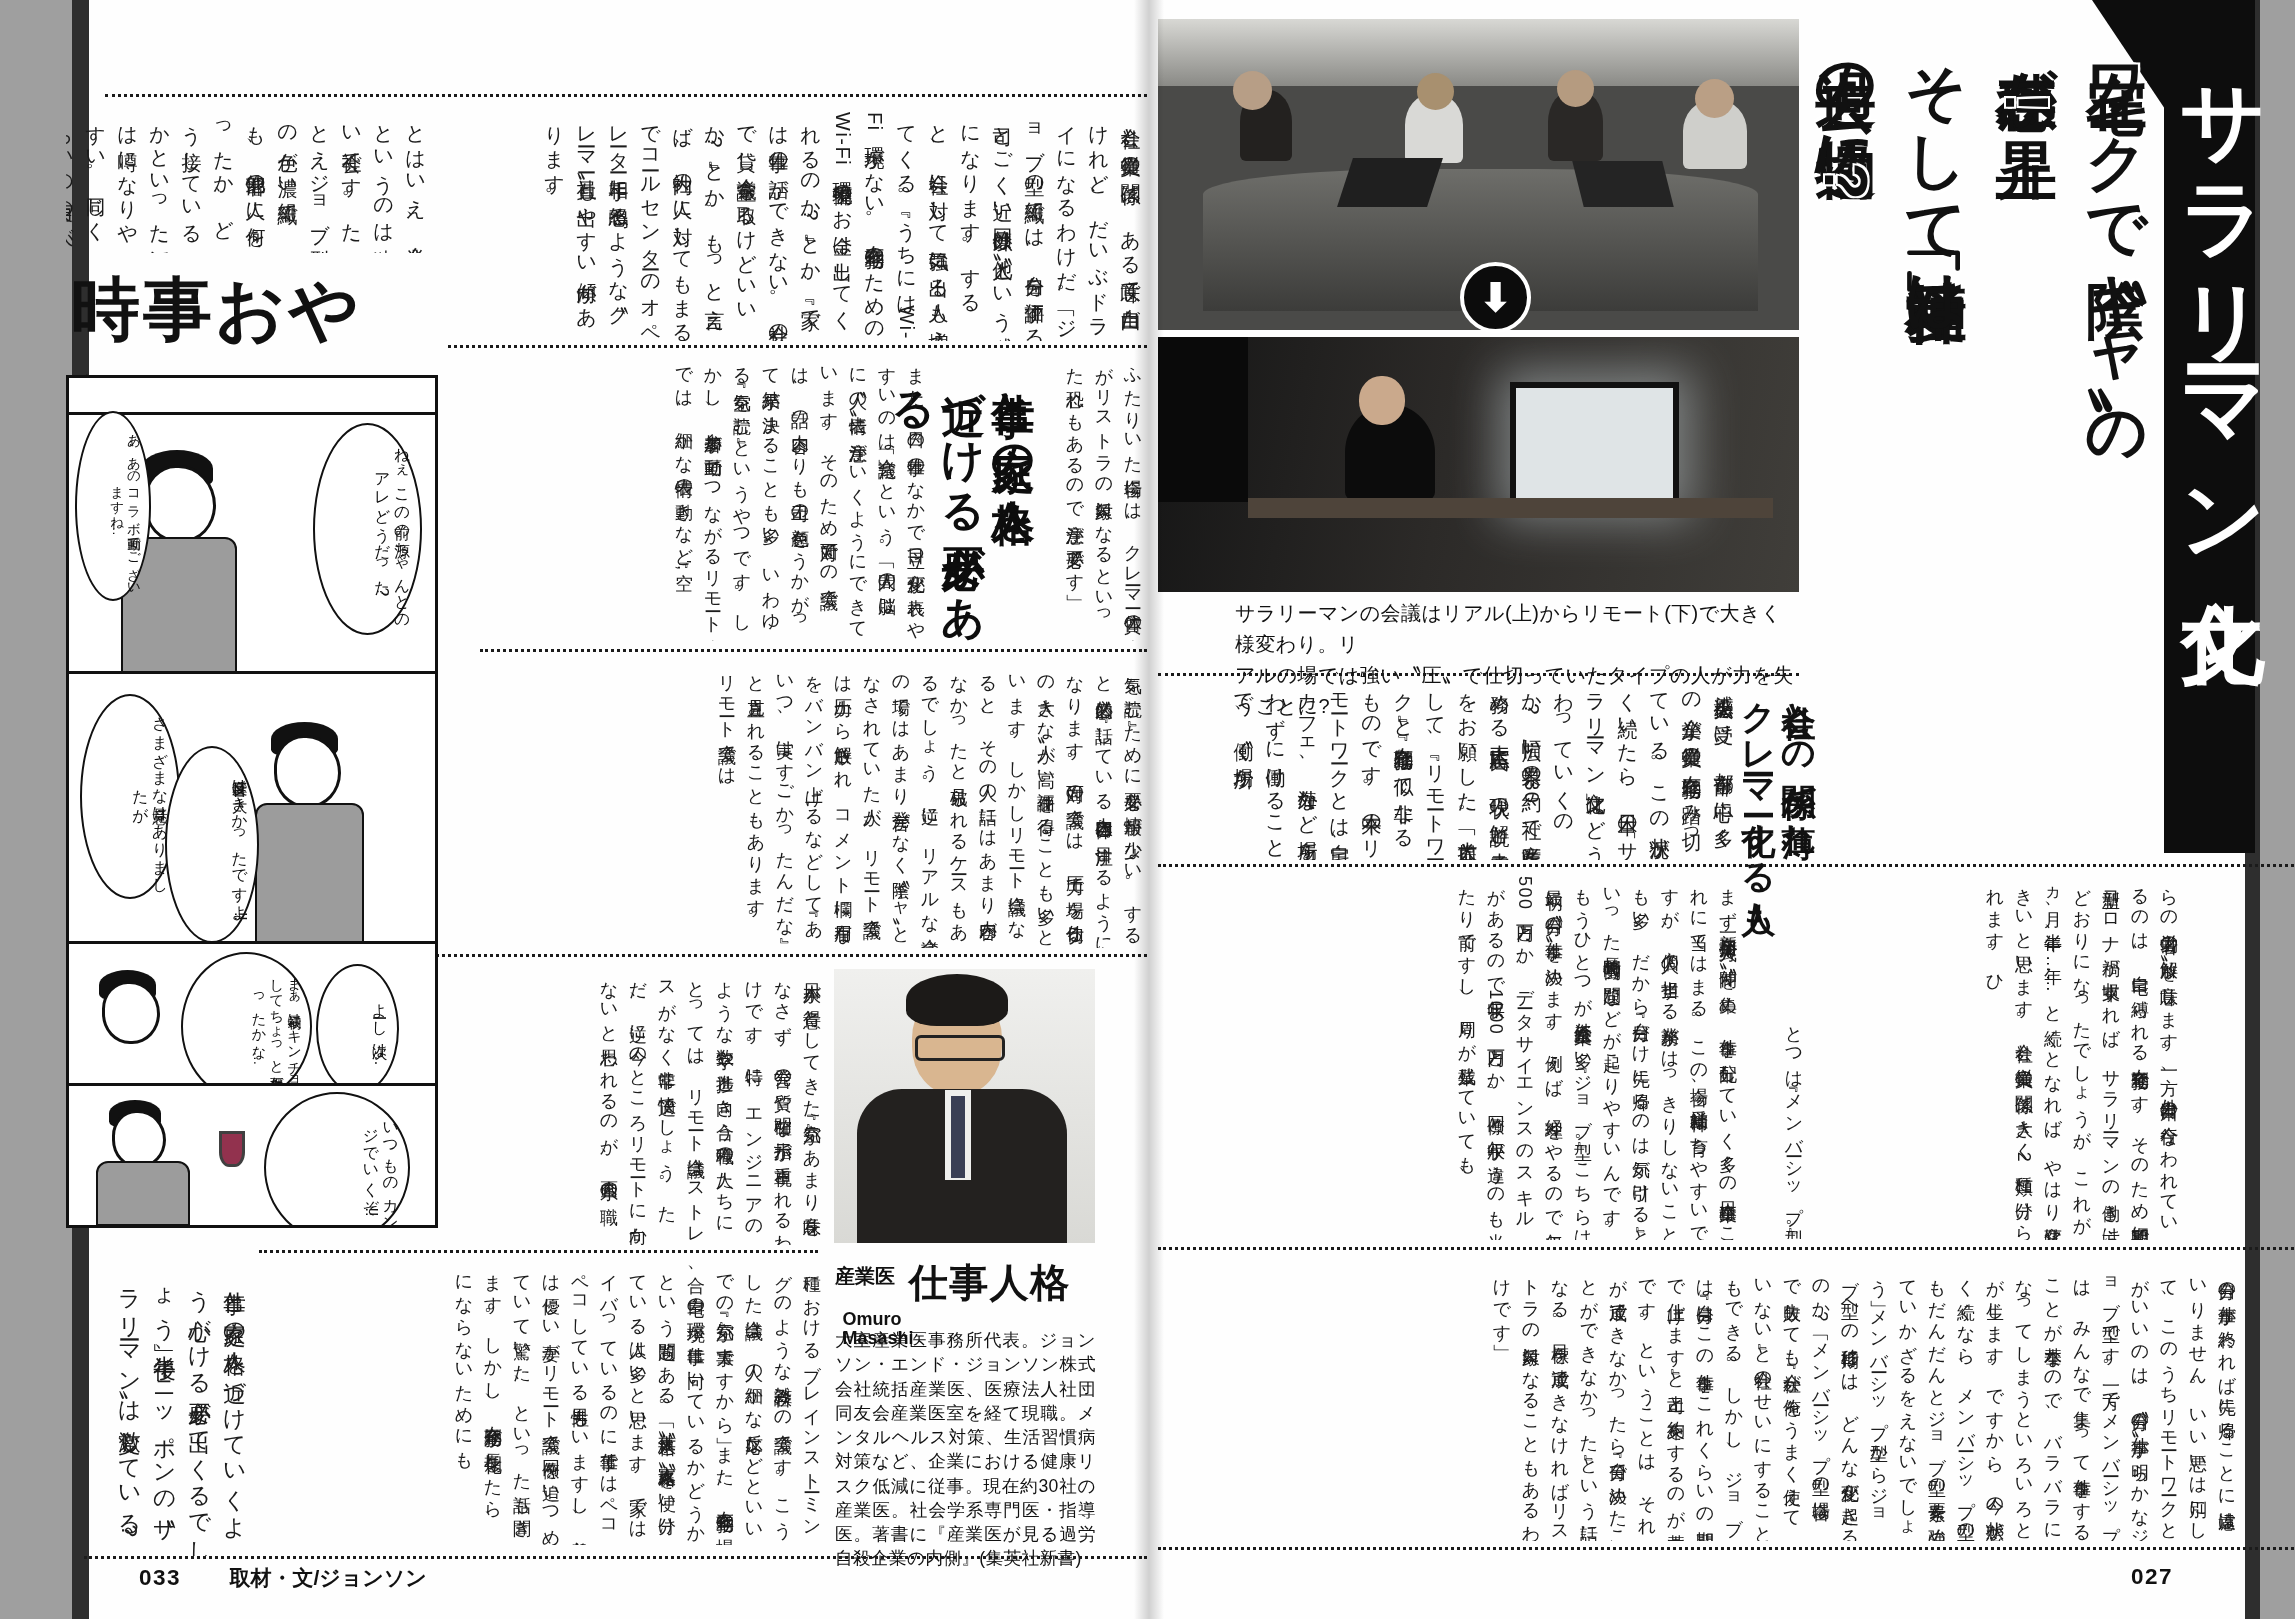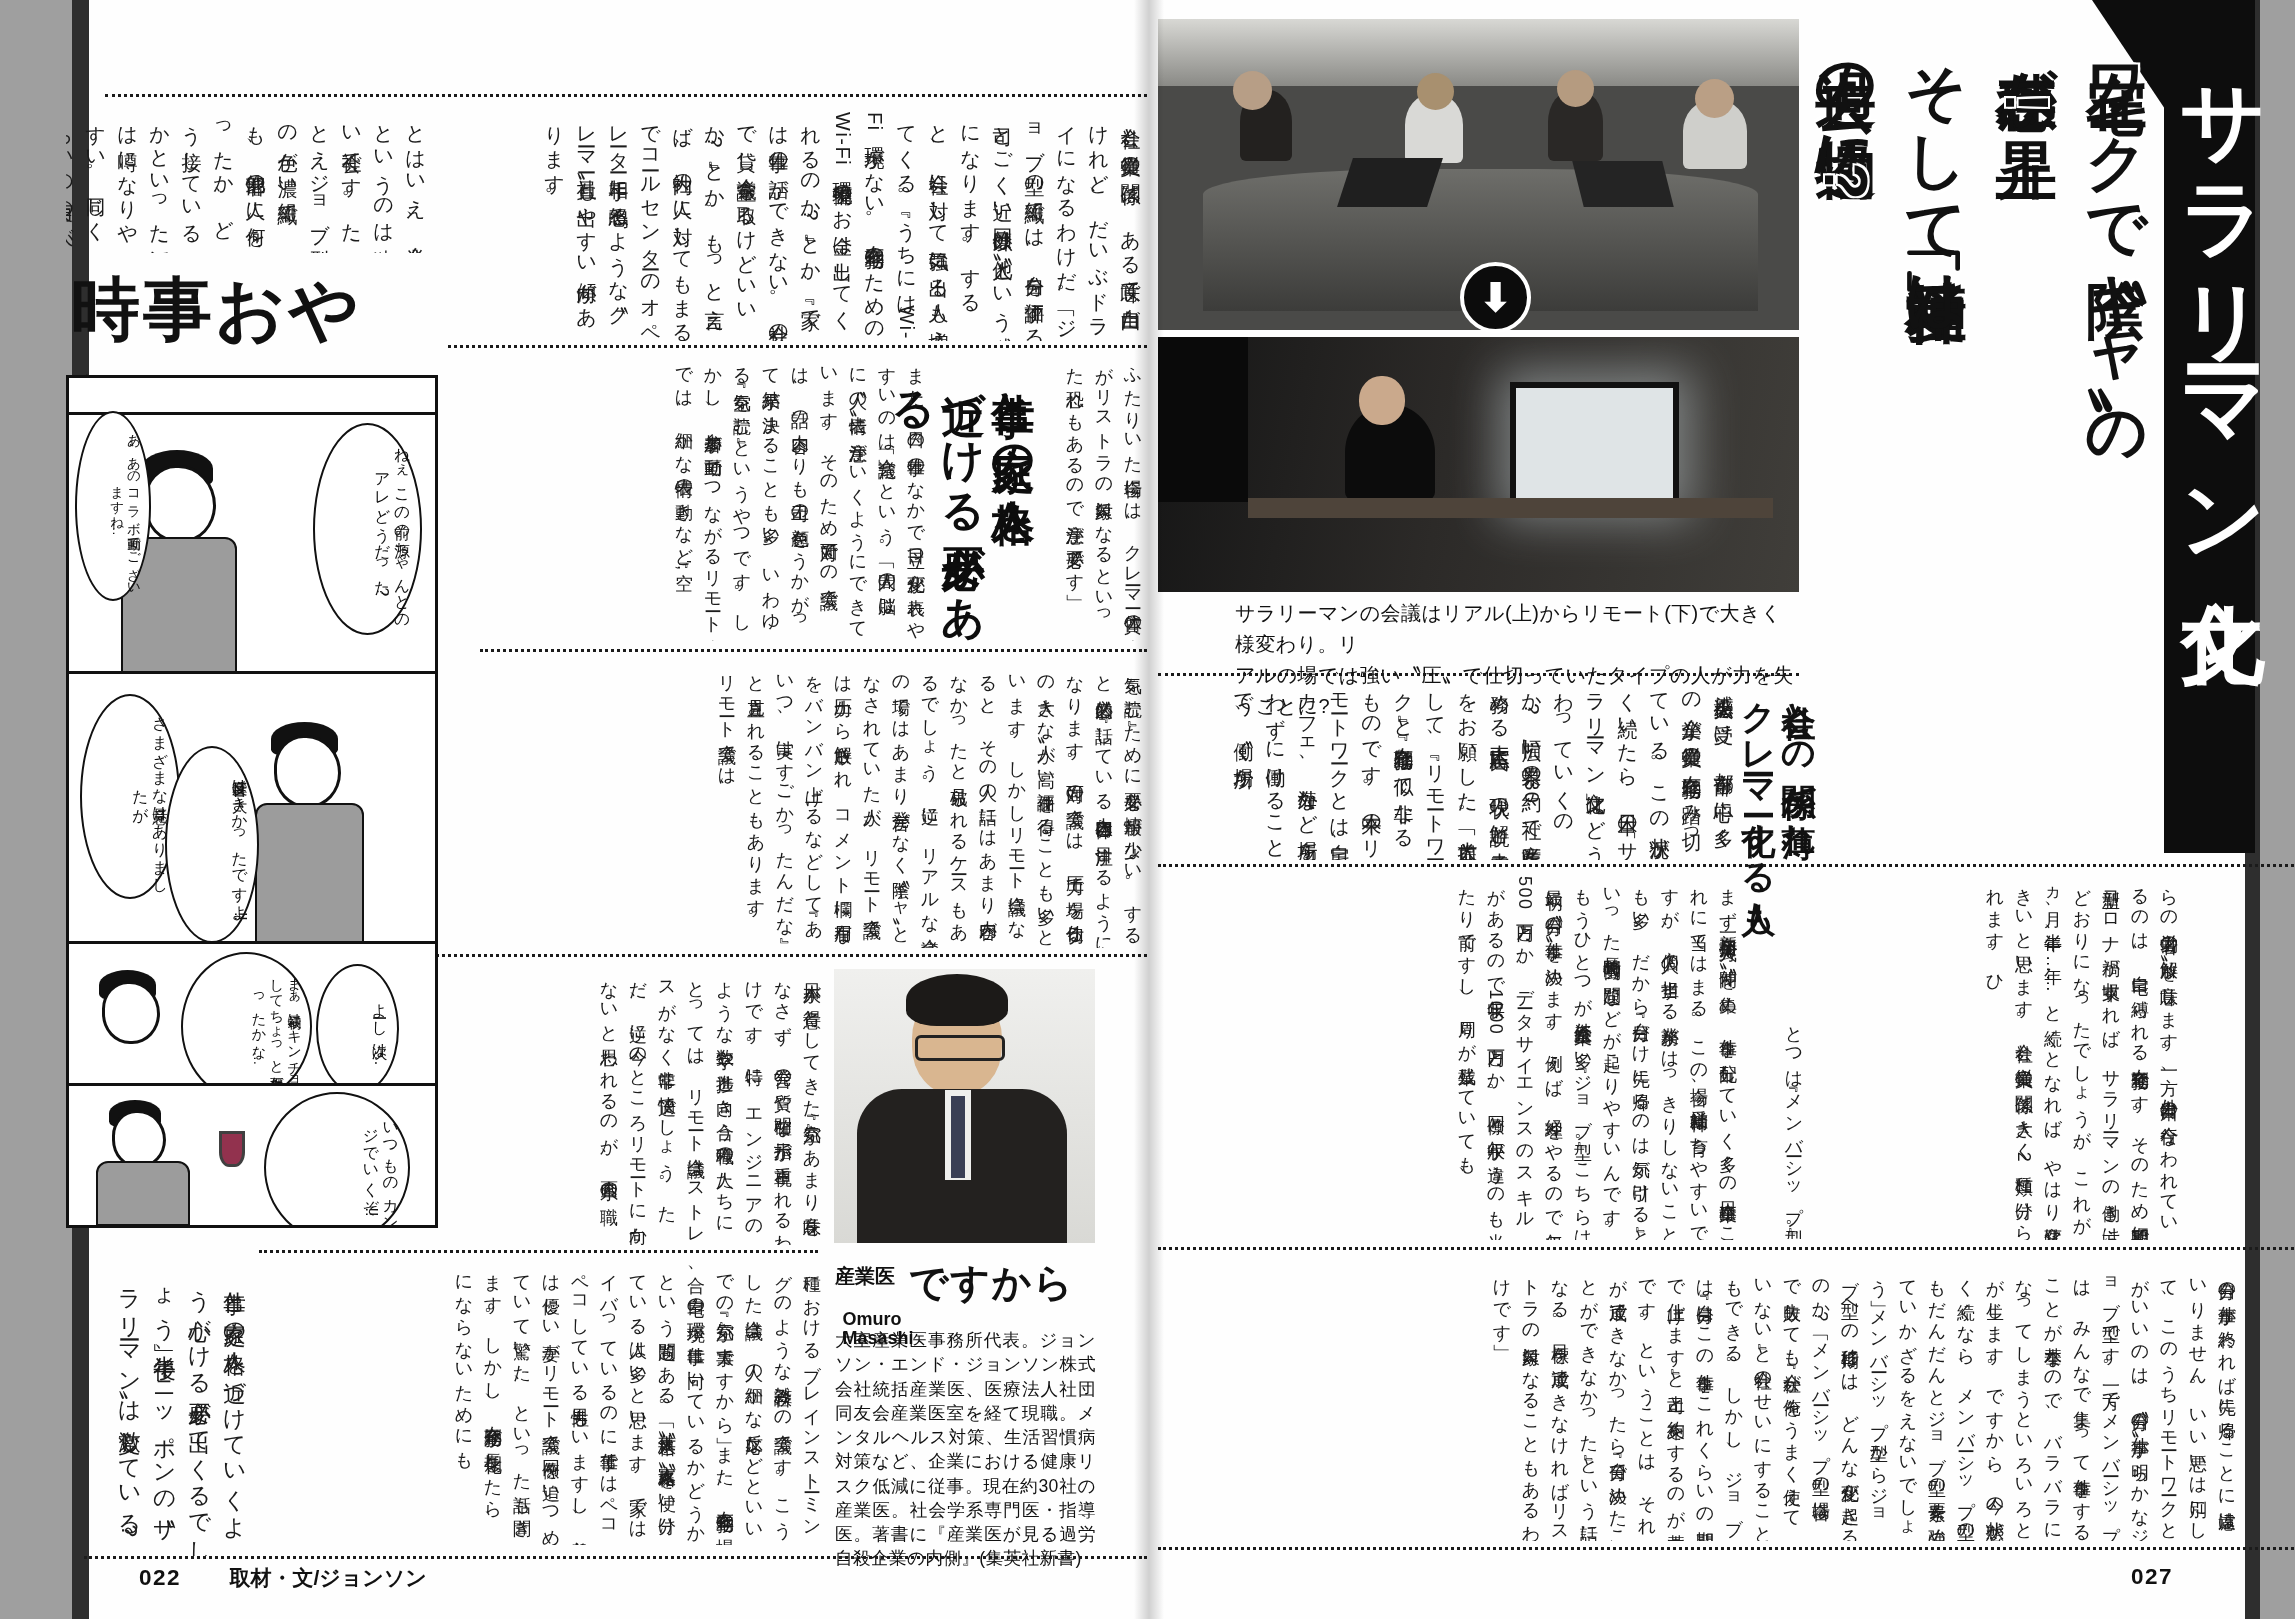--- a/index.html
+++ b/index.html
@@ -135,21 +135,21 @@
   <div style="position:absolute;left:0;top:0;width:100%;height:100%;background:linear-gradient(#f0f0ee,#d9d9d5);"></div>
   <div style="position:absolute;left:78px;top:21px;width:90px;height:105px;background:#d9b690;border-radius:46%;"></div>
   <div style="position:absolute;left:72px;top:4.5px;width:102px;height:52px;background:#1c1a18;border-radius:50% 50% 30% 30%;"></div>
   <div style="position:absolute;left:81px;top:66px;width:84px;height:19.5px;border:3.7px solid #222;border-radius:6px;background:transparent;"></div>
   <div style="position:absolute;left:22.5px;top:120px;width:210px;height:157px;background:#23211f;border-radius:45px 45px 0 0;"></div>
   <div style="position:absolute;left:111px;top:121px;width:25.5px;height:90px;background:#efefed;"></div>
   <div style="position:absolute;left:117px;top:127px;width:13.5px;height:82px;background:#3a3f55;"></div>
 </div>
 <div class="prof-line">
   <span class="prof-role">産業医</span>
-  <span class="prof-name">ですから</span>
+  <span class="prof-name">仕事人格</span>
   <span class="prof-romaji">Omuro
 Masashi</span>
 </div>
 <div class="bio">大室産業医事務所代表。ジョンソン・エンド・ジョンソン株式会社統括産業医、医療法人社団同友会産業医室を経て現職。メンタルヘルス対策、生活習慣病対策など、企業における健康リスク低減に従事。現在約30社の産業医。社会学系専門医・指導医。著書に『産業医が見る過労自殺企業の内側』(集英社新書)</div>
 
 <div class="rule" style="left:259px;top:1250px;width:559px;"></div>
 <div class="vt body" style="left:261px;top:1262px;width:565px;height:283px;">種におけるブレインストーミングのような雑談含みの会議です。こうした会議は、人の細かな反応などといい意味での『空気』が大事ですから」 また、在宅勤務の場合、自宅の環境が仕事に向いているかどうかという問題もある。「〝仕事人格〟と〝家庭人格〟を使い分けている人は多いと思います。家ではイバっているのに仕事ではペコペコしている男性もいますし、普段は優しい妻がリモート会議で同僚を追いつめていて驚いた、といった話も聞きます。しかし、在宅勤務が長期化したら、家庭不和にならないためにも</div>
 <div class="vt lead" style="left:84px;top:1274px;width:168px;height:282px;font-size:22.5px;line-height:35px;">仕事と家庭の人格を近づけていくよう心がける必要が出てくるでしょう」 半年後、ニッポンの〝サラリーマン〟は激変している?</div>
 <div class="rule" style="left:84px;top:1556px;width:1063px;"></div>
 
@@ -180,16 +180,16 @@
 </div>
 <div class="panel" style="top:1083px;height:139px;">
   <div class="hair" style="left:40px;top:13.5px;width:52px;height:27px;"></div>
   <div class="head" style="left:43px;top:24px;width:48px;height:52px;"></div>
   <div class="suit" style="left:27px;top:75px;width:90px;height:61px;"></div>
   <div style="position:absolute;left:150px;top:45px;width:19.5px;height:30px;border:3px solid #111;border-radius:0 0 40% 40%;background:#702;opacity:.8;"></div>
   <div class="bubble" style="left:195px;top:6px;width:127px;height:126px;border-radius:50%;">いつもの カンジでいくぞ!!</div>
 </div>
 
 <div class="footer" style="left:139px;">
-  <span class="pn">022</span>
+  <span class="pn">033</span>
   <span style="font-size:21px;margin-left:45px;">取材・文/ジョンソン</span>
 </div>
 
 
 </body></html>

